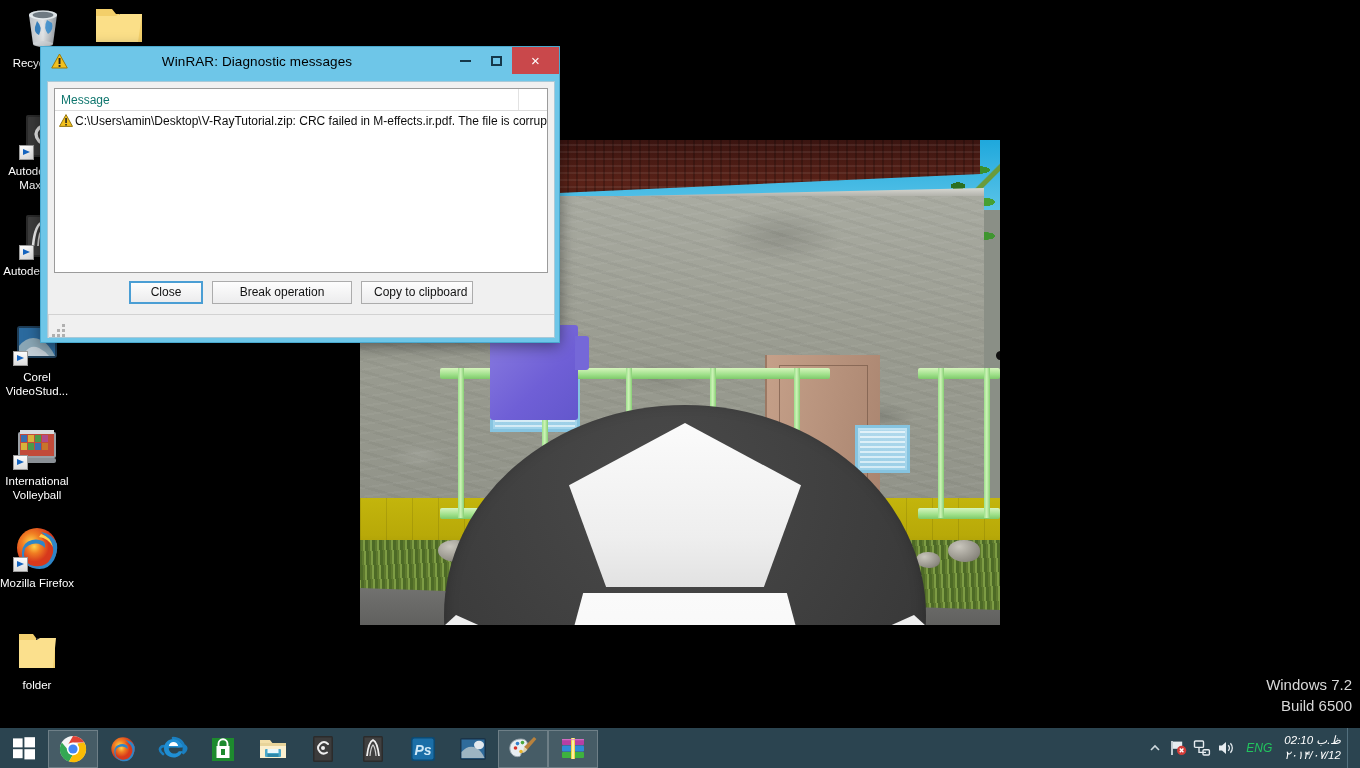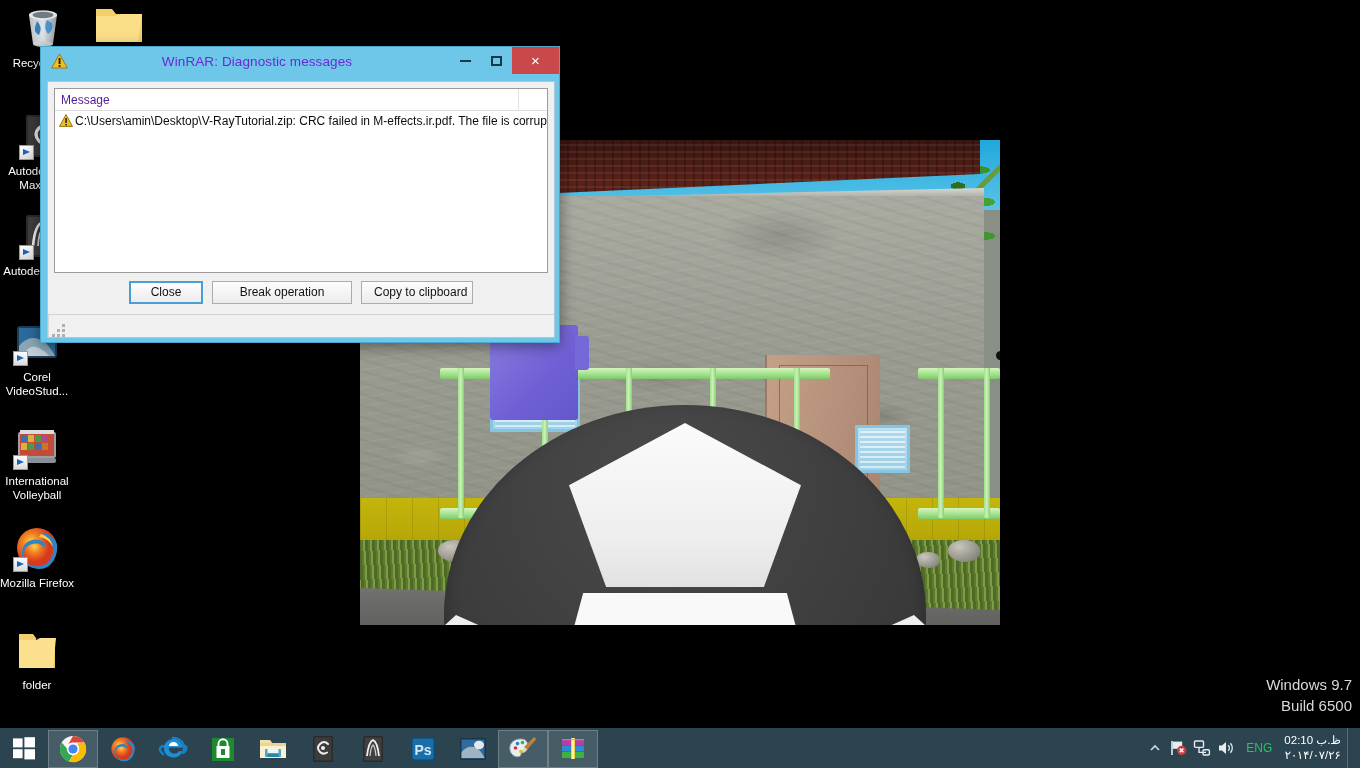--- a/index.html
+++ b/index.html
@@ -190,21 +190,21 @@
     display: flex; align-items: center;
   }
   .dlg-warn-icon {
     position: absolute; left: 10px; top: 6px;
     width: 17px; height: 16px;
   }
   .dlg-title {
     flex: 1;
     text-align: center;
     font-size: 13.5px;
-    color: #6d28d9;
+    color: #000000;
     letter-spacing: .1px;
     padding-left: 26px;
     padding-right: 112px;
     white-space: nowrap;
     overflow: hidden;
   }
   .dlg-caption-buttons {
     position: absolute; right: 0; top: 0;
     display: flex; height: 27px;
   }
@@ -245,21 +245,21 @@
   }
   .msg-header {
     height: 22px;
     display: flex;
     border-bottom: 1px solid #dcdcdc;
     background: #ffffff;
     flex: 0 0 auto;
   }
   .msg-col {
     font-size: 12px;
-    color: #4c1d95;
+    color: #0f766e;
     display: flex; align-items: center;
     padding-left: 6px;
     border-right: 1px solid #e2e2e2;
   }
   .msg-col.c1 { width: 464px; }
   .msg-col.c2 { width: 28px; border-right: none; }
   .msg-rows { flex: 1; }
   .msg-row {
     height: 19px;
     display: flex; align-items: center;
@@ -355,21 +355,21 @@
     font-size: 15px;
     line-height: 21px;
     user-select: none;
   }
 
   
   .taskbar {
     position: absolute; left: 0; bottom: 0;
     width: 1360px; height: 40px;
     background: #2b4450;
-    display: flex; align-items: stretch;
+    display: flex; align-items: stretch; font-style: italic;
   }
   .start-btn {
     width: 48px; height: 40px;
     display: flex; align-items: center; justify-content: center;
     cursor: default;
   }
   .tb-items { display: flex; align-items: center; height: 40px; }
   .tb-item {
     width: 50px; height: 38px;
     margin-top: 1px;
@@ -663,21 +663,21 @@
             <i></i>
           <i></i>
             <i></i>
             <i></i>
         </div>
       </div>
     </div>
   </div>
 
   <div class="watermark">
-    <div>Windows 9.7</div>
+    <div>Windows 7.2</div>
     <div>Build 6500</div>
   </div>
 
   <div class="taskbar">
     <div class="start-btn">
       <svg width="24" height="24" viewBox="0 0 24 24">
         <rect x="1" y="2.4" width="9.6" height="9" fill="#ffffff"></rect>
         <rect x="12.4" y="1.2" width="10.6" height="10.2" fill="#ffffff"></rect>
         <rect x="1" y="13.2" width="9.6" height="9" fill="#ffffff"></rect>
         <rect x="12.4" y="13.2" width="10.6" height="10.2" fill="#ffffff"></rect>
@@ -827,19 +827,19 @@
       <div class="tray-icon">
         <svg width="18" height="18" viewBox="0 0 18 18">
           <path d="M2 6.6 h3 L9 3 v12 L5 11.4 H2 Z" fill="#e6ecf0"></path>
           <path d="M11.2 6.2 a4 4 0 0 1 0 5.6" fill="none" stroke="#e6ecf0" stroke-width="1.4"></path>
           <path d="M13.4 4.2 a7 7 0 0 1 0 9.6" fill="none" stroke="#e6ecf0" stroke-width="1.3"></path>
         </svg>
       </div>
       <div class="tray-lang">ENG</div>
       <div class="tray-clock">
         <div>02:10 ظ.ب</div>
-        <div>۲۰۱۴/۰۷/۲۶</div>
+        <div>۲۰۱۴/۰۷/12</div>
       </div>
       <div class="show-desktop"></div>
     </div>
   </div>
 
 </div>
 
 </body></html>

